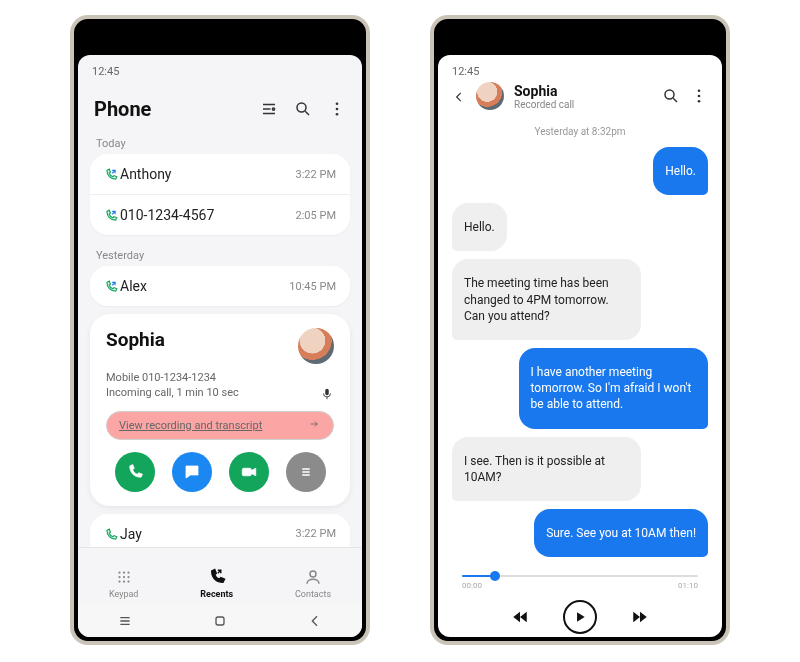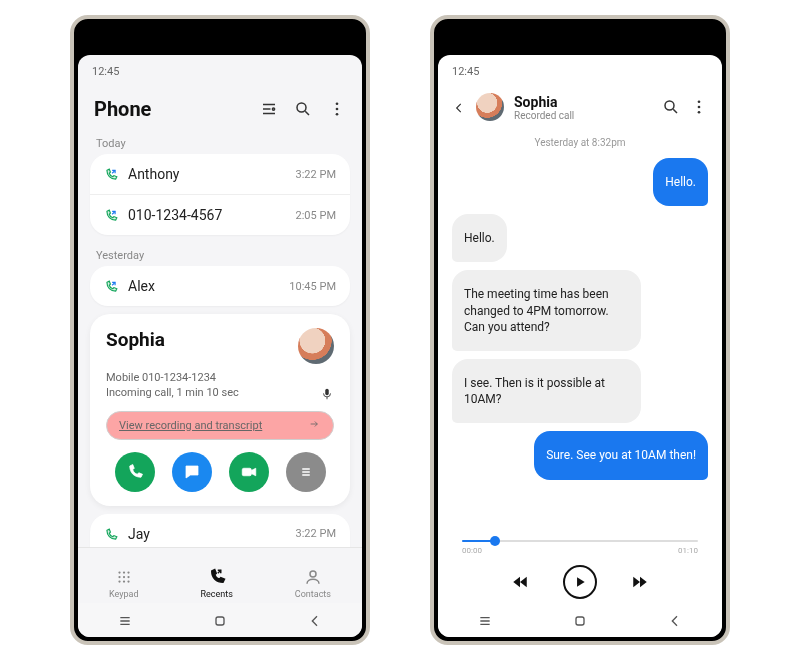--- a/index.html
+++ b/index.html
@@ -70,21 +70,21 @@
   .card {
     background: #fff;
     border-radius: 18px;
     box-shadow: 0 1px 2px rgba(0,0,0,0.04);
     margin-bottom: 8px;
   }
   .row {
     display: flex;
     align-items: center;
     padding: 12px 14px;
-    gap: 10px;
+    gap: 2px;
   }
   .row + .row { border-top: 1px solid #eee; }
   .ct { width: 14px; height: 14px; }
   .row .name { flex: 1; font-size: 14px; color: #222; }
   .row .time { font-size: 11px; color: #888; }
   .detail {
     background: #fff;
     border-radius: 20px;
     padding: 14px 16px 14px;
     box-shadow: 0 2px 6px rgba(0,0,0,0.06);
@@ -136,21 +136,21 @@
     display: flex;
     justify-content: space-around;
     padding: 20px 0 4px;
     background: #f5f5f7;
     border-top: 1px solid #e5e5e5;
   }
   .tab {
     display: flex; flex-direction: column; align-items: center;
     font-size: 9px; color: #888; gap: 3px;
   }
-  .tab.active { color: #111; font-weight: 400; }
+  .tab.active { color: #111; font-weight: 700; }
   .tab .ti { width: 18px; height: 18px; }
   .navbar {
     display: flex;
     justify-content: space-around;
     align-items: center;
     padding: 10px 0 8px;
     background: #f7f7f8;
   }
   .navbar .nb { width: 16px; height: 16px; color:#555; }
   .phone-2 .navbar { background:#fff; }
@@ -442,20 +442,21 @@
           </svg>
       </span>
     </div>
 
     <div class="tstamp">Yesterday at 8:32pm</div>
 
     <div class="bubble-wrap">
       <div class="bub right">Hello.</div>
       <div class="bub left">Hello.</div>
       <div class="bub left">The meeting time has been changed to 4PM tomorrow. Can you attend?</div>
+      <div class="bub right">I have another meeting tomorrow. So I'm afraid I won't be able to attend.</div>
       <div class="bub left">I see. Then is it possible at 10AM?</div>
       <div class="bub right">Sure. See you at 10AM then!</div>
     </div>
 
     <div style="flex:1"></div>
 
     <div class="player">
       <div class="track">
         <div class="prog"></div>
         <div class="thumb"></div>

